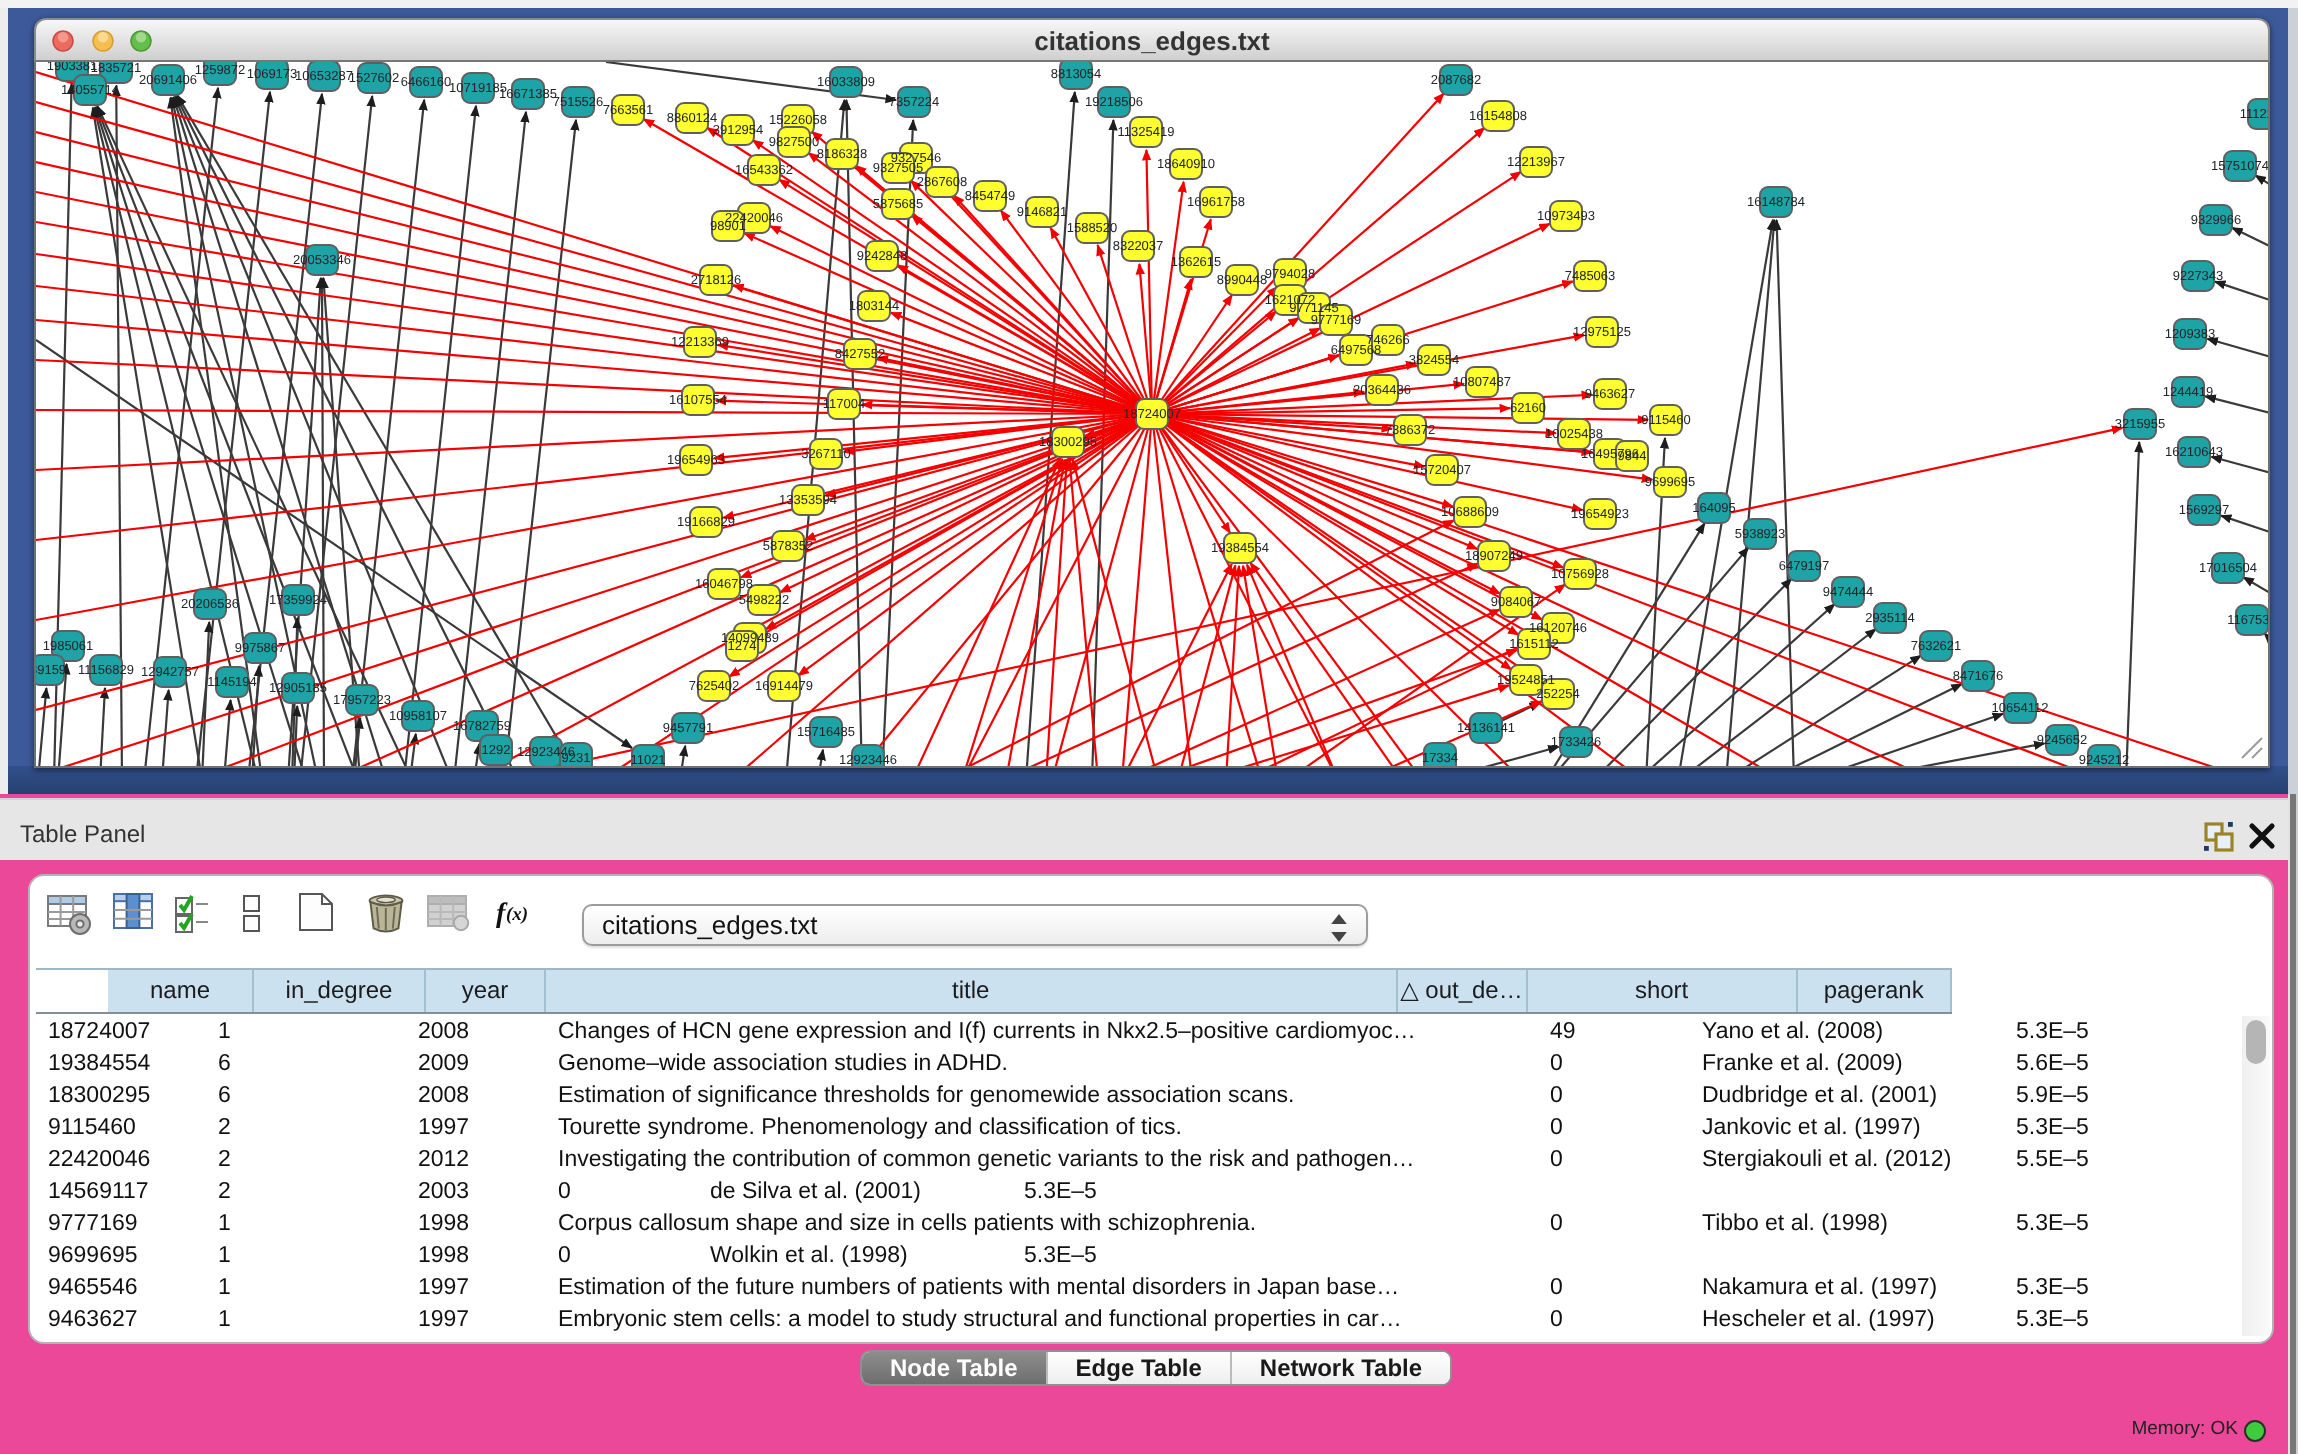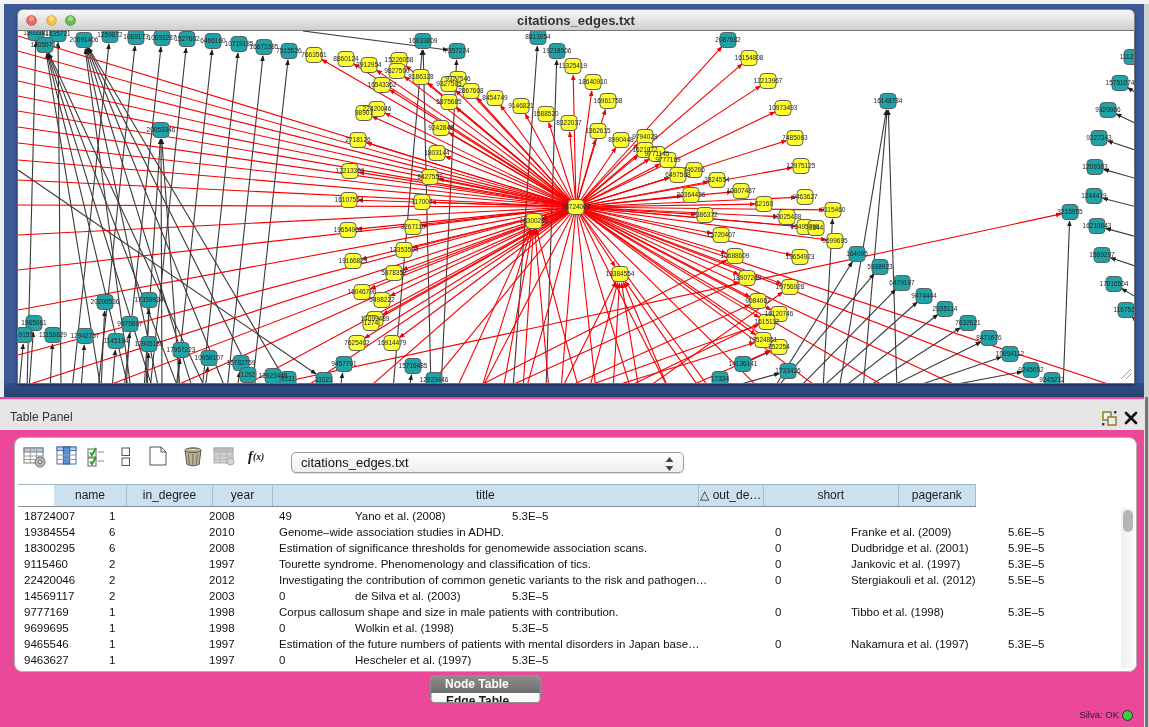--- a/index.html
+++ b/index.html
@@ -41,23 +41,23 @@
 #thead .h { background:#cbe1ef; border-right:1px solid #a3bfd0; font-size:12px; color:#1c1c1c;
   text-align:center; line-height:21px; height:21px; }
 #tbody { position:absolute; left:18px; top:111px; width:1074px; font-size:11.5px; color:#111; }
 .tr { display:flex; height:16px; line-height:16px; white-space:nowrap; }
 .c { padding-left:6px; overflow:hidden; }
 #sbar { position:absolute; left:1121px; top:111px; width:14px; height:160px;
   background:linear-gradient(90deg,#efefef,#fafafa); }
 #sbar .th { position:absolute; left:2px; top:2px; width:10px; height:22px; background:#b5b5b5; border-radius:5px; }
 
 
-#tabs { position:absolute; left:430px; top:278px; height:28px; display:flex;
+#tabs { position:absolute; left:430px; top:278px; height:18px; display:flex;
   border:1px solid #8f8f8f; border-radius:5px; overflow:hidden; background:#fff;
-  font-size:12px; font-weight:700;flex-direction:column; }
+  font-size:12px; font-weight:700; }
 #tabs div { padding:0 14px; line-height:17px; color:#1a1a1a; background:linear-gradient(#ffffff,#eeeeee); }
 #tabs .sel { background:linear-gradient(#8d8d8d,#6e6e6e); color:#fff; }
 #tabs .mid { border-left:1px solid #bbb; border-right:1px solid #bbb; }
 
 #status { position:absolute; left:0; top:695px; width:1149px; height:32px; }
 #status .m { position:absolute; right:30px; top:14px; font-size:9.5px; color:#222; }
 #rightstrip2 { position:absolute; left:1144px; top:397px; width:5px; height:330px;
   background:linear-gradient(90deg,#e2e2e2 0 1px,#777 1px 4px,#cfcfcf 4px); }
 </style></head>
 <body>
@@ -667,28 +667,29 @@
       <div class="h" style="width:496px">title</div>
       <div class="h" style="width:76px">△ out_de…</div>
       <div class="h" style="width:157px">short</div>
       <div class="h" style="width:90px">pagerank</div>
     </div>
     <div id="tbody">
 <div class="tr">
           <div class="c" style="width:85px">18724007</div>
           <div class="c" style="width:100px">1</div>
           <div class="c" style="width:70px">2008</div>
+          <div class="c" style="width:496px">Changes of HCN gene expression and I(f) currents in Nkx2.5–positive cardiomyoc…</div>
           <div class="c" style="width:76px">49</div>
           <div class="c" style="width:157px">Yano et al. (2008)</div>
           <div class="c" style="width:90px">5.3E–5</div>
         </div>
 <div class="tr">
           <div class="c" style="width:85px">19384554</div>
           <div class="c" style="width:100px">6</div>
-          <div class="c" style="width:70px">2010</div>
+          <div class="c" style="width:70px">2009</div>
           <div class="c" style="width:496px">Genome–wide association studies in ADHD.</div>
           <div class="c" style="width:76px">0</div>
           <div class="c" style="width:157px">Franke et al. (2009)</div>
           <div class="c" style="width:90px">5.6E–5</div>
         </div>
 <div class="tr">
           <div class="c" style="width:85px">18300295</div>
           <div class="c" style="width:100px">6</div>
           <div class="c" style="width:70px">2008</div>
           <div class="c" style="width:496px">Estimation of significance thresholds for genomewide association scans.</div>
@@ -712,28 +713,28 @@
           <div class="c" style="width:496px">Investigating the contribution of common genetic variants to the risk and pathogen…</div>
           <div class="c" style="width:76px">0</div>
           <div class="c" style="width:157px">Stergiakouli et al. (2012)</div>
           <div class="c" style="width:90px">5.5E–5</div>
         </div>
 <div class="tr">
           <div class="c" style="width:85px">14569117</div>
           <div class="c" style="width:100px">2</div>
           <div class="c" style="width:70px">2003</div>
           <div class="c" style="width:76px">0</div>
-          <div class="c" style="width:157px">de Silva et al. (2003)</div>
+          <div class="c" style="width:157px">de Silva et al. (2001)</div>
           <div class="c" style="width:90px">5.3E–5</div>
         </div>
 <div class="tr">
           <div class="c" style="width:85px">9777169</div>
           <div class="c" style="width:100px">1</div>
           <div class="c" style="width:70px">1998</div>
-          <div class="c" style="width:496px">Corpus callosum shape and size in male patients with contribution.</div>
+          <div class="c" style="width:496px">Corpus callosum shape and size in cells patients with schizophrenia.</div>
           <div class="c" style="width:76px">0</div>
           <div class="c" style="width:157px">Tibbo et al. (1998)</div>
           <div class="c" style="width:90px">5.3E–5</div>
         </div>
 <div class="tr">
           <div class="c" style="width:85px">9699695</div>
           <div class="c" style="width:100px">1</div>
           <div class="c" style="width:70px">1998</div>
           <div class="c" style="width:76px">0</div>
           <div class="c" style="width:157px">Wolkin et al. (1998)</div>
@@ -745,32 +746,33 @@
           <div class="c" style="width:70px">1997</div>
           <div class="c" style="width:496px">Estimation of the future numbers of patients with mental disorders in Japan base…</div>
           <div class="c" style="width:76px">0</div>
           <div class="c" style="width:157px">Nakamura et al. (1997)</div>
           <div class="c" style="width:90px">5.3E–5</div>
         </div>
 <div class="tr">
           <div class="c" style="width:85px">9463627</div>
           <div class="c" style="width:100px">1</div>
           <div class="c" style="width:70px">1997</div>
+          <div class="c" style="width:496px">Embryonic stem cells: a model to study structural and functional properties in car…</div>
           <div class="c" style="width:76px">0</div>
           <div class="c" style="width:157px">Hescheler et al. (1997)</div>
           <div class="c" style="width:90px">5.3E–5</div>
         </div>
     </div>
     <div id="sbar">
         <div class="th"></div>
       </div>
     <div id="tabs">
       <div class="sel">Node Table</div>
       <div class="mid">Edge Table</div>
       <div>Network Table</div>
     </div>
   </div>
   <div id="rightstrip2"></div>
   <div id="status">
-    <div class="m">Silva: OK</div>
+    <div class="m">Memory: OK</div>
   </div>
   <div class="dot" style="position:absolute;left:1122px;top:710px;width:11px;height:11px;border-radius:50%;background:#3ecb3e;border:1px solid #2d2d2d"></div>
 </div>
 
 </body></html>

